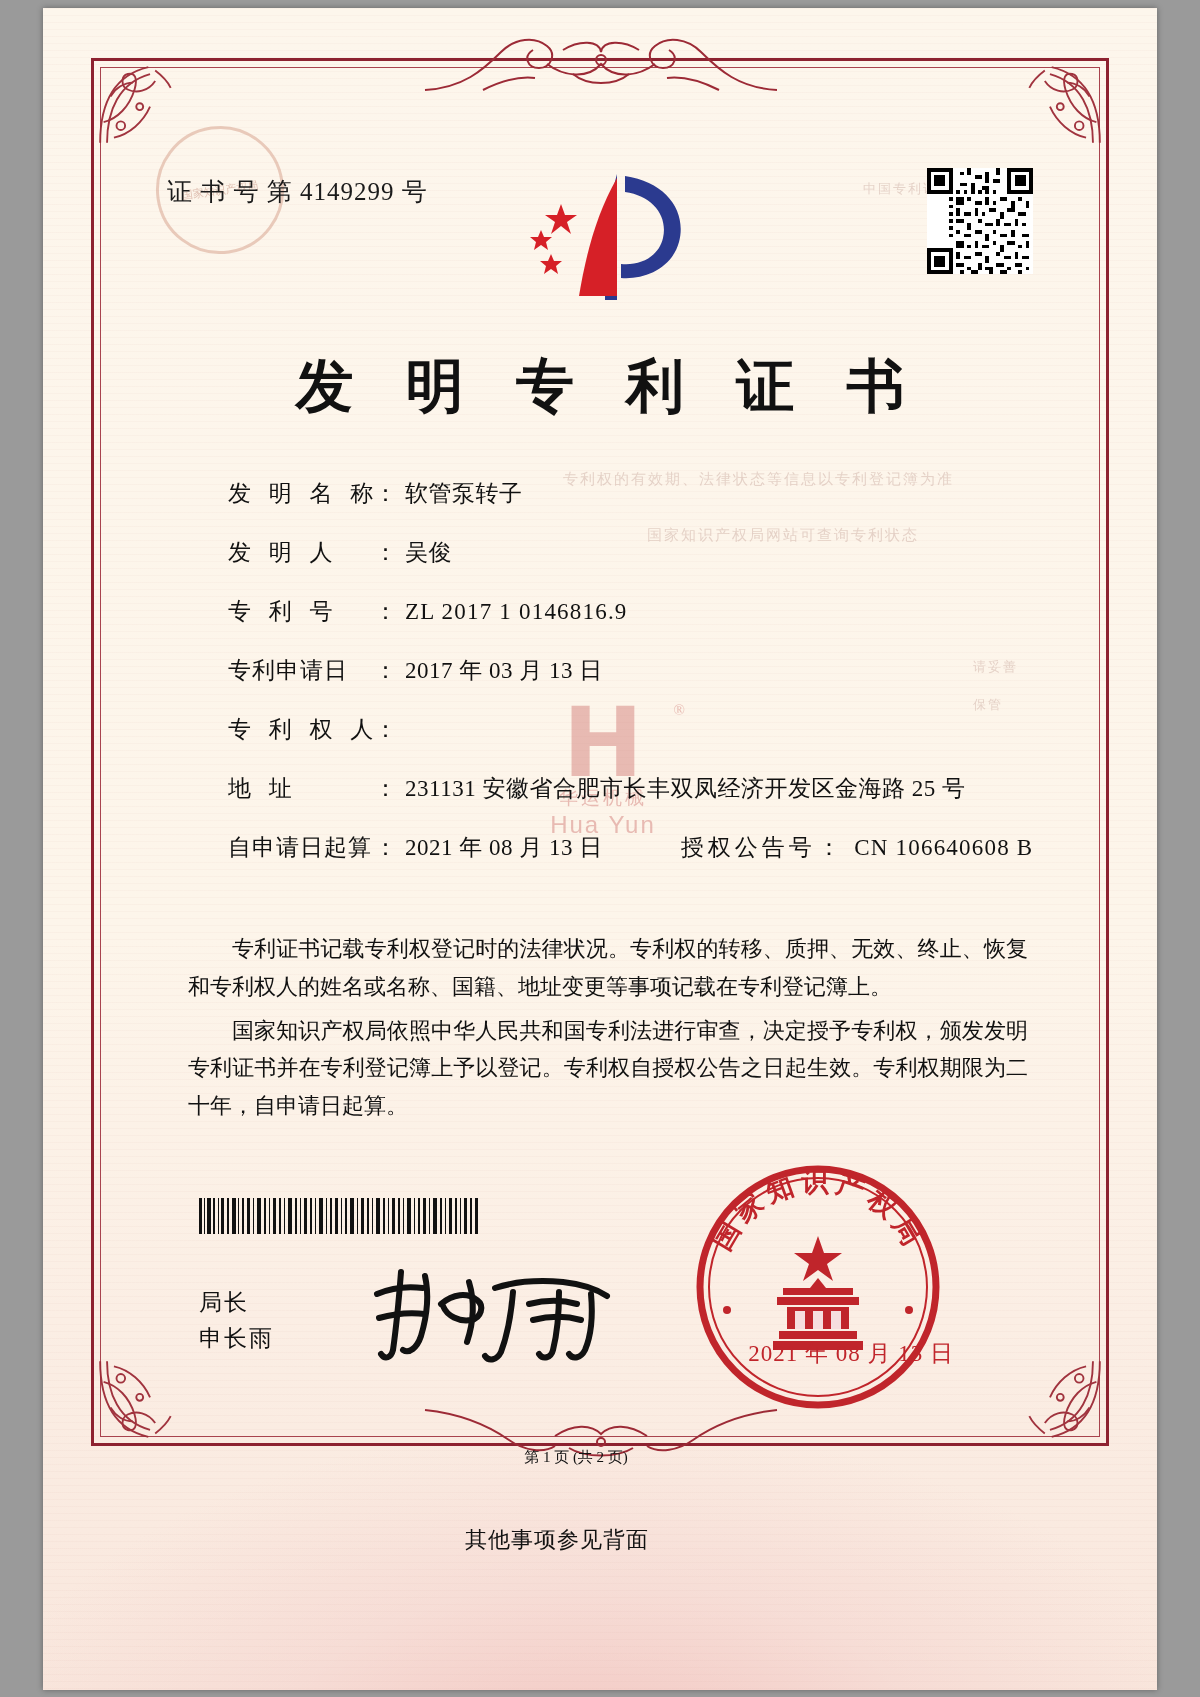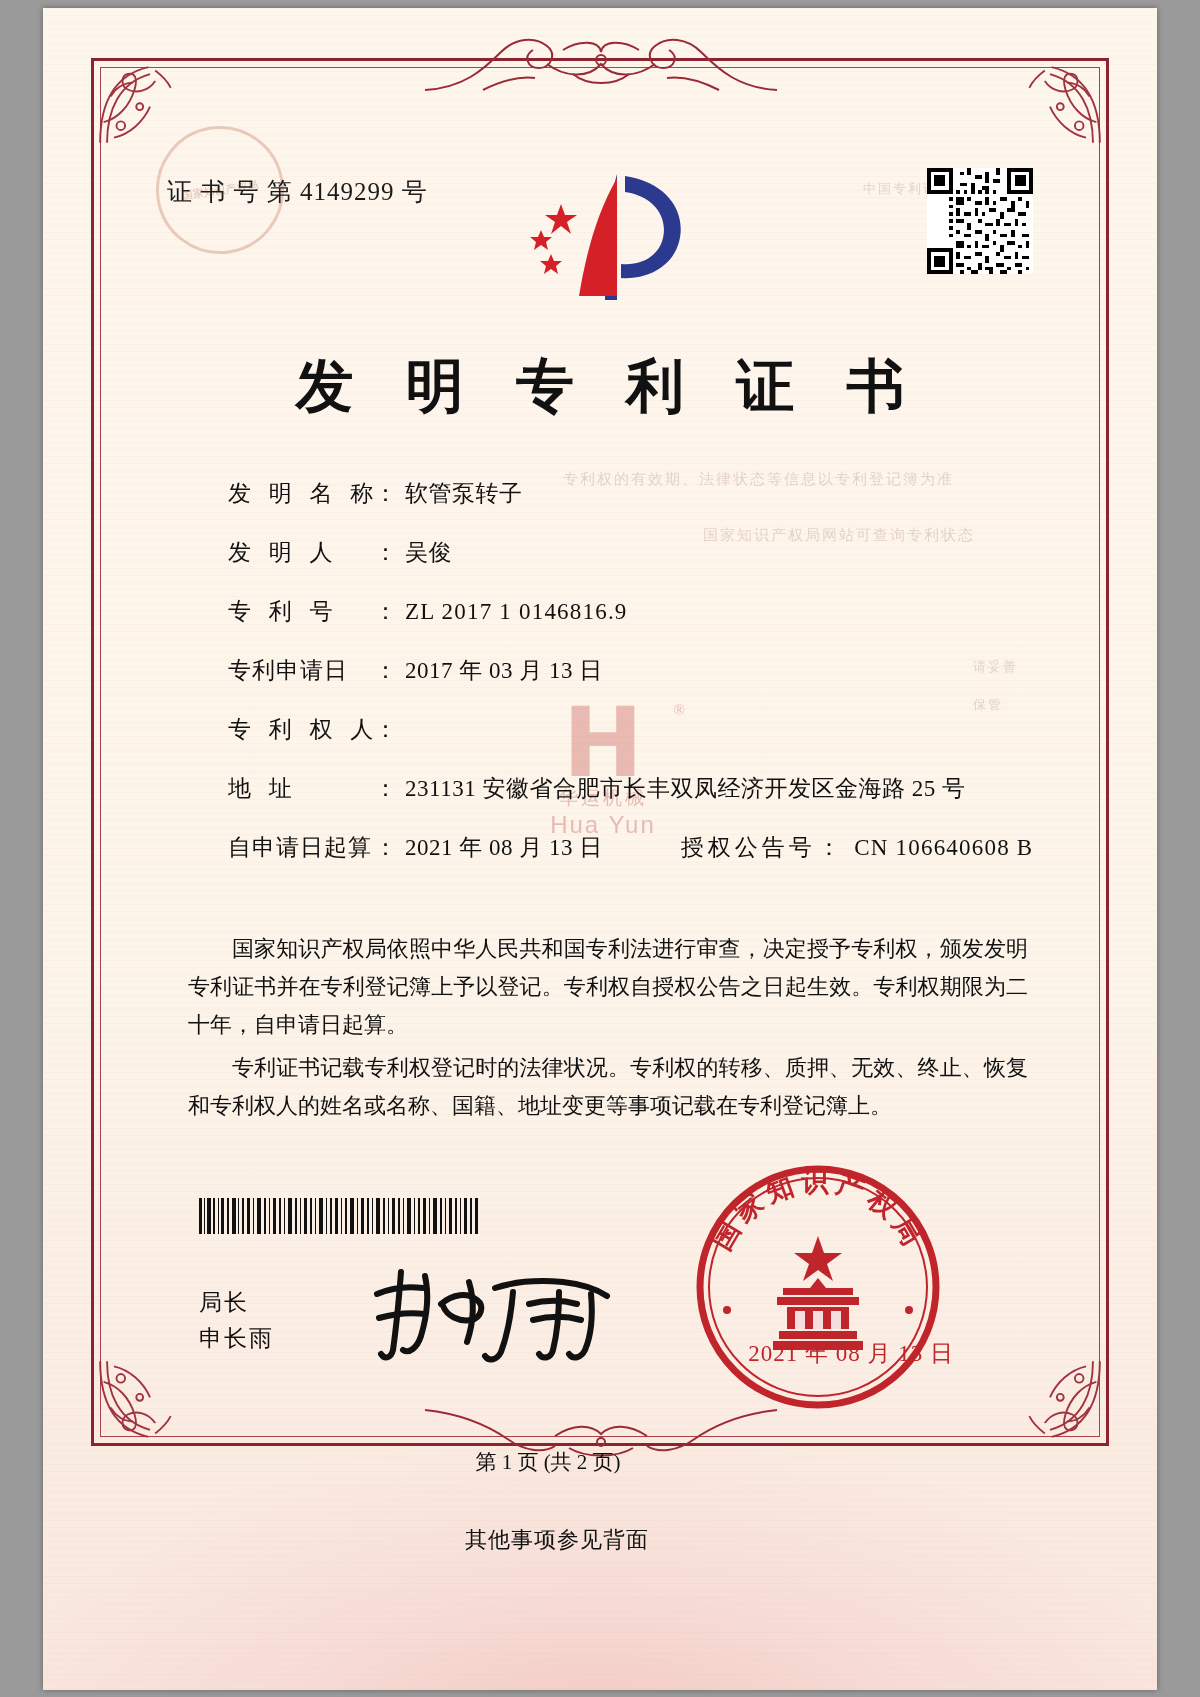--- a/index.html
+++ b/index.html
@@ -99,21 +99,21 @@
   .ghost {
     position:absolute;
     color: rgba(175,130,120,.30);
     font-size: 15px;
     letter-spacing: 2px;
     white-space: nowrap;
     font-family:"Liberation Sans", sans-serif;
   }
   .ghost.g1 { left: 140px; top: 330px; }
   .ghost.g2 { left: 520px; top: 462px; }
-  .ghost.g3 { left: 660px; top: 518px; }
+  .ghost.g3 { left: 604px; top: 518px; }
   .ghost.g4 { left: 930px; top: 650px; font-size:13px;}
   .ghost.g5 { left: 930px; top: 688px; font-size:13px;}
   .ghost.g6 { left: 820px; top: 172px; font-size:13px;}
 
   
   .cert-no {
     position: absolute;
     left: 124px; top: 167px;
     font-size: 25px;
     color: #1b1b1b;
@@ -262,22 +262,23 @@
     font-size: 23px;
     letter-spacing: 1px;
   }
 
   
   .page-num {
     position:absolute;
     left:0; top: 1440px;
     width: 1010px;
     text-align:center;
-    font-size: 21px;
+    font-size: 15px;
     color:#111;
+    padding-left:28px;
   }
   .footer-note {
     position:absolute;
     left:0; top: 1525px;
     width: 1114px;
     text-align:center;
     font-size: 22px;
     color:#111;
     letter-spacing: 1px;
   }
@@ -557,22 +558,22 @@
       <span class="val">2021 年 08 月 13 日</span>
       <span class="seg2">
         <span class="lbl2">授权公告号</span>
         <span class="colon">：</span>
         <span class="val mono">CN 106640608 B</span>
       </span>
     </div>
   </div>
 
   <div class="paras">
+    <p>专利证书记载专利权登记时的法律状况。专利权的转移、质押、无效、终止、恢复和专利权人的姓名或名称、国籍、地址变更等事项记载在专利登记簿上。</p>
     <p>国家知识产权局依照中华人民共和国专利法进行审查，决定授予专利权，颁发发明专利证书并在专利登记簿上予以登记。专利权自授权公告之日起生效。专利权期限为二十年，自申请日起算。</p>
-    <p>专利证书记载专利权登记时的法律状况。专利权的转移、质押、无效、终止、恢复和专利权人的姓名或名称、国籍、地址变更等事项记载在专利登记簿上。</p>
   </div>
 
   <div class="barcode">
     <svg viewBox="0 0 280 36" shape-rendering="crispEdges">
       <g fill="#111">
         <rect x="0" y="0" width="3" height="36"></rect>
           <rect x="5" y="0" width="1" height="36"></rect>
         <rect x="8" y="0" width="4" height="36"></rect>
           <rect x="14" y="0" width="2" height="36"></rect>
         <rect x="19" y="0" width="1" height="36"></rect>

